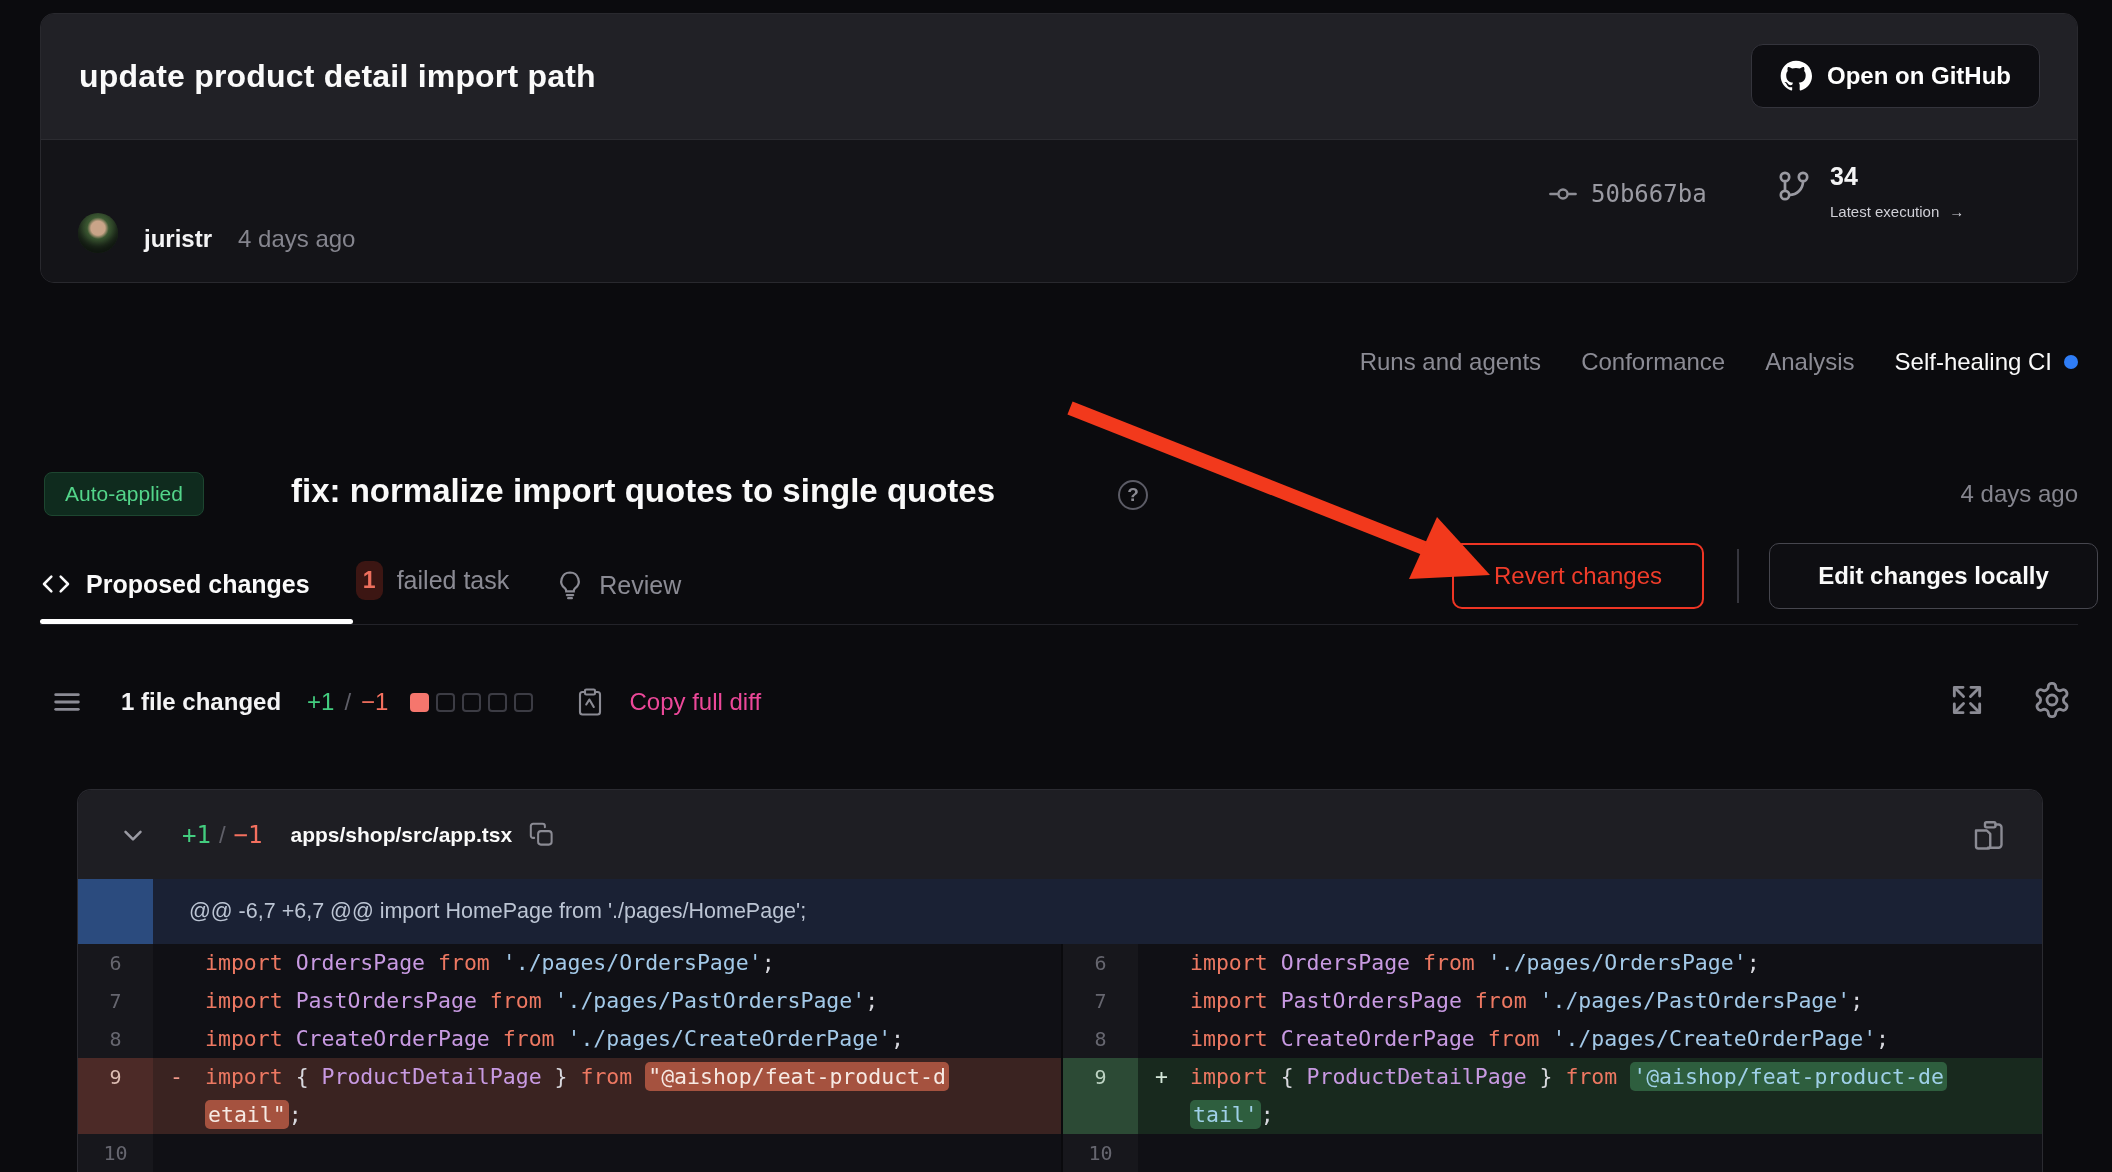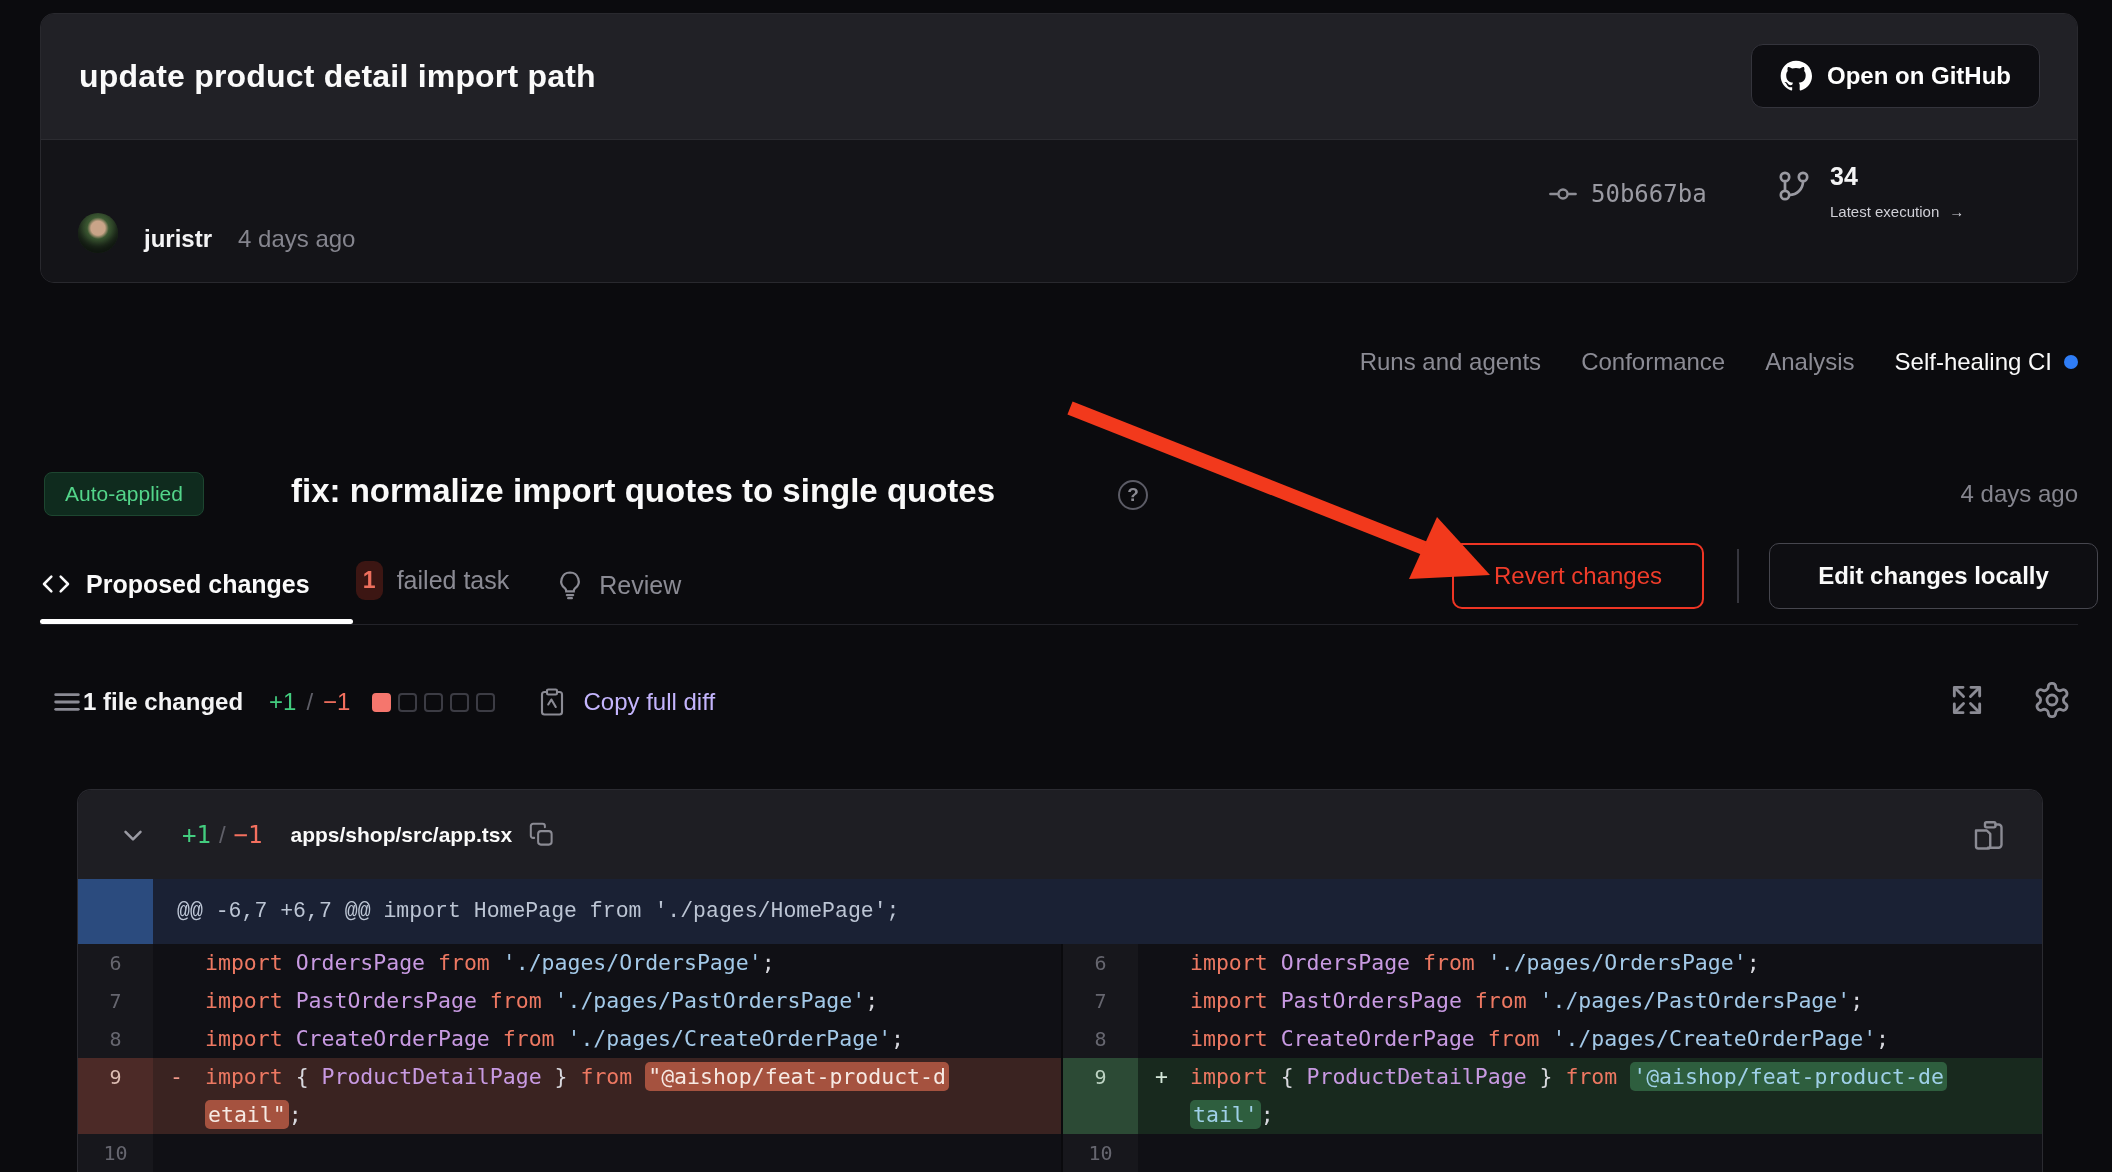--- a/index.html
+++ b/index.html
@@ -75,48 +75,48 @@
   .sub-tab.active { color:#fafafa; font-weight:700; }
   .fail-badge {
     width:27px; height:39px; border-radius:9px; background:#3c1613;
     color:#ee6f5d; font-size:23px; font-weight:600; display:flex; align-items:center; justify-content:center;
   }
   .tabs-rule { position:absolute; left:40px; top:624px; width:2038px; height:1px; background:#232329; }
   .tab-underline { position:absolute; left:40px; top:619px; width:313px; height:5px; background:#fff; border-radius:3px; }
 
   
   .diff-toolbar { position:absolute; left:51px; top:680px; display:flex; align-items:center; height:44px; }
-  .tb-files { font-size:24px; font-weight:600; color:#f4f4f5; }
+  .tb-files { margin-left:38px; font-size:24px; font-weight:600; color:#f4f4f5; }
   .tb-add { margin-left:26px; font-size:24px; color:#43cd7f; }
   .tb-slash { margin-left:10px; font-size:24px; color:#5f5f68; }
   .tb-del { margin-left:10px; font-size:24px; color:#f4705f; }
   .blocks { display:flex; gap:7px; margin-left:22px; }
   .blk { width:19px; height:19px; border-radius:4px; border:2px solid #3c3c44; }
   .blk.filled { background:#f5766d; border-color:#f5766d; }
-  .tb-copy { display:flex; align-items:center; gap:16px; margin-left:42px; color:#c4b5fd; font-size:24px; cursor:pointer; }
+  .tb-copy { display:flex; align-items:center; gap:24px; margin-left:42px; color:#ec4899; font-size:24px; cursor:pointer; }
   .tb-right { position:absolute; top:680px; right:40px; display:flex; gap:46px; align-items:center; color:#8b8b94; }
   .icon-btn { cursor:pointer; }
 
   
   .diff-card {
     position:absolute; left:77px; top:789px; width:1966px; height:383px;
     border:1px solid #2b2b31; border-bottom:none; border-radius:14px 14px 0 0; overflow:hidden; background:#101015;
   }
   .file-header { position:relative; height:89px; background:#1e1e23; display:flex; align-items:center; }
   .fh-chevron { margin-left:40px; color:#9a9aa3; cursor:pointer; }
   .fh-add { margin-left:34px; font-size:24px; font-family:"DejaVu Sans Mono",monospace; color:#43cd7f; }
   .fh-slash { margin-left:8px; font-size:24px; color:#5f5f68; }
   .fh-del { margin-left:8px; font-size:24px; font-family:"DejaVu Sans Mono",monospace; color:#f4705f; }
   .fh-path { margin-left:28px; font-size:21px; font-weight:700; color:#fafafa; }
   .fh-copy { margin-left:16px; color:#8b8b94; cursor:pointer; }
   .fh-copydiff { position:absolute; right:36px; top:26px; color:#8b8b94; cursor:pointer; }
 
   .hunk { display:flex; height:65px; background:#1a2134; }
   .hunk-block { width:75px; flex:none; background:#2b4b7e; }
-  .hunk-text { font-family:Liberation Mono, monospace; font-size:21.5px; color:#bcc5d4; line-height:65px; padding-left:24px; white-space:pre; }
+  .hunk-text { font-family:Liberation Sans, sans-serif; font-size:21.5px; color:#bcc5d4; line-height:65px; padding-left:36px; white-space:pre; }
 
   .code-body { display:flex; align-items:stretch; }
   .pane { width:983px; flex:none; }
   .pane.right { border-left:2px solid #0a0a0d; width:981px; }
 
   .drow { display:flex; }
   .drow .gut {
     width:75px; flex:none; text-align:center; padding-top:7px;
     background:#17171c; color:#66666f; font-family:"DejaVu Sans Mono",monospace; font-size:20px;
   }

